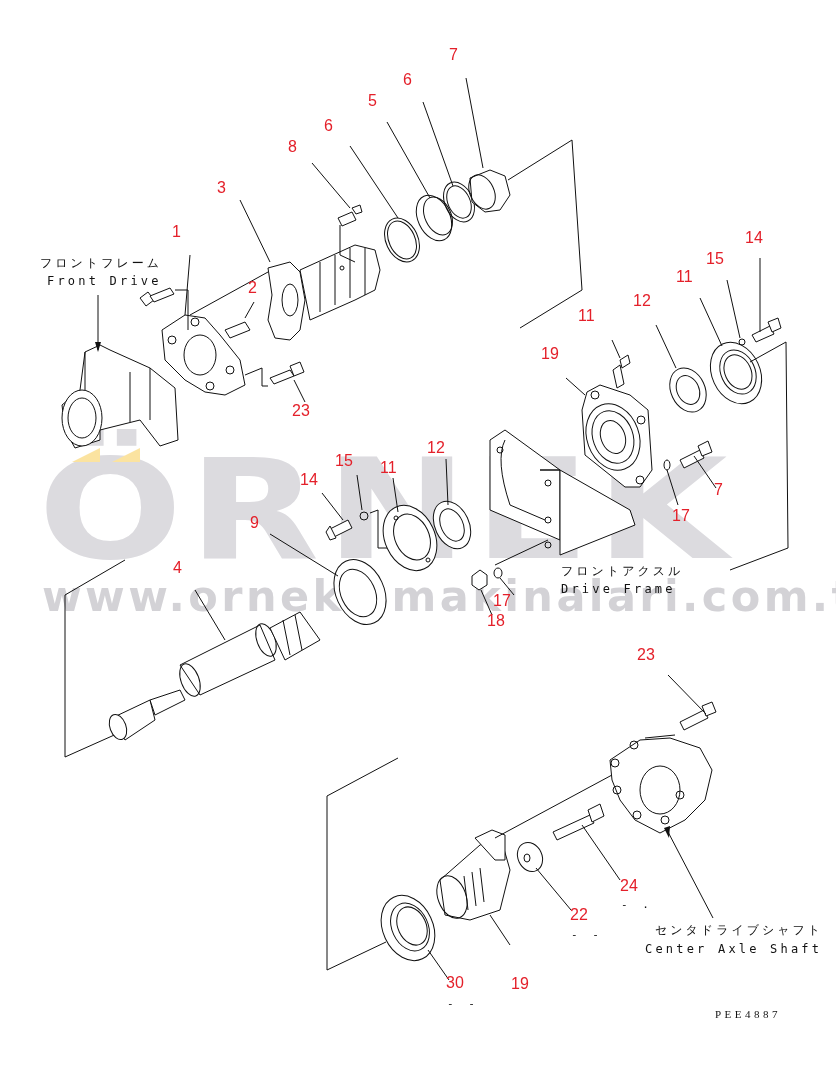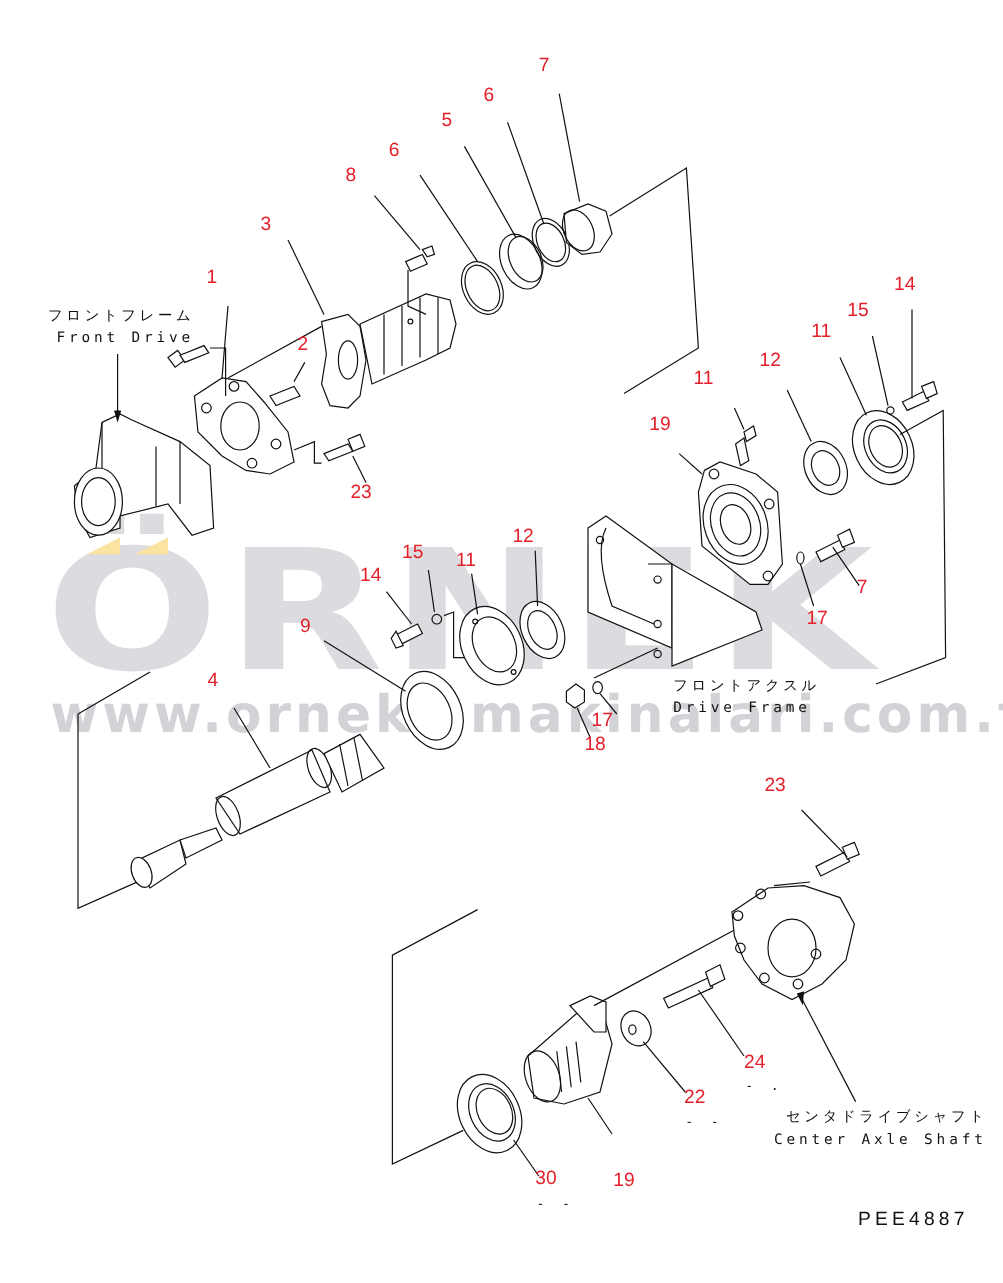--- a/index.html
+++ b/index.html
@@ -4,21 +4,21 @@
   <style>
     html, body { margin: 0; padding: 0; background: #ffffff; }
     body { width: 836px; height: 1069px; position: relative; overflow: hidden; font-family: "DejaVu Sans Mono", monospace; }
     #canvas { position: absolute; left: 0; top: 0; width: 836px; height: 1069px; }
     .wm-big { position: absolute; left: 38px; top: 440px; font-family: "DejaVu Sans", sans-serif; font-weight: bold; font-size: 170px; color: #dcdbdf; letter-spacing: 6px; line-height: 1; white-space: nowrap; transform: scaleY(0.82); transform-origin: top left; }
     .wm-url { position: absolute; left: 42px; top: 575px; font-family: "DejaVu Sans", sans-serif; font-weight: bold; font-size: 43px; color: #d3d2d6; letter-spacing: 3.4px; white-space: nowrap; line-height: 1; }
     .wm-dots { position: absolute; left: 70px; top: 440px; width: 80px; height: 22px; }
     .callout { position: absolute; font-family: "Liberation Sans", sans-serif; font-size: 16px; color: #e4202a; line-height: 1; white-space: nowrap; }
     .label-jp { position: absolute; font-family: "DejaVu Sans", sans-serif; font-size: 12px; color: #111; letter-spacing: 3px; white-space: nowrap; line-height: 1; }
     .label-en { position: absolute; font-family: "DejaVu Sans Mono", monospace; font-size: 12px; color: #111; letter-spacing: 3.2px; white-space: nowrap; line-height: 1; }
-    .code { position: absolute; font-family: Liberation Sans, sans-serif; font-size: 16px; color: #111; letter-spacing: 3.5px; white-space: nowrap; text-align: right; }
+    .code { position: absolute; font-family: Liberation Serif, serif; font-size: 11px; color: #111; letter-spacing: 3.5px; white-space: nowrap; text-align: right; }
     .dash { position: absolute; font-family: "DejaVu Sans Mono", monospace; font-size: 11px; color: #111; letter-spacing: 4px; }
     svg .ln { stroke: #111; stroke-width: 1; fill: none; }
     svg .pt { stroke: #111; stroke-width: 1; fill: #fff; }
   </style>
 </head>
 <body>
 
 <div class="wm-big">ÖRNEK</div>
 <svg class="wm-dots" viewBox="0 0 80 22">
   <polygon points="2,22 30,8 30,22" fill="#fbe3a0"></polygon>

